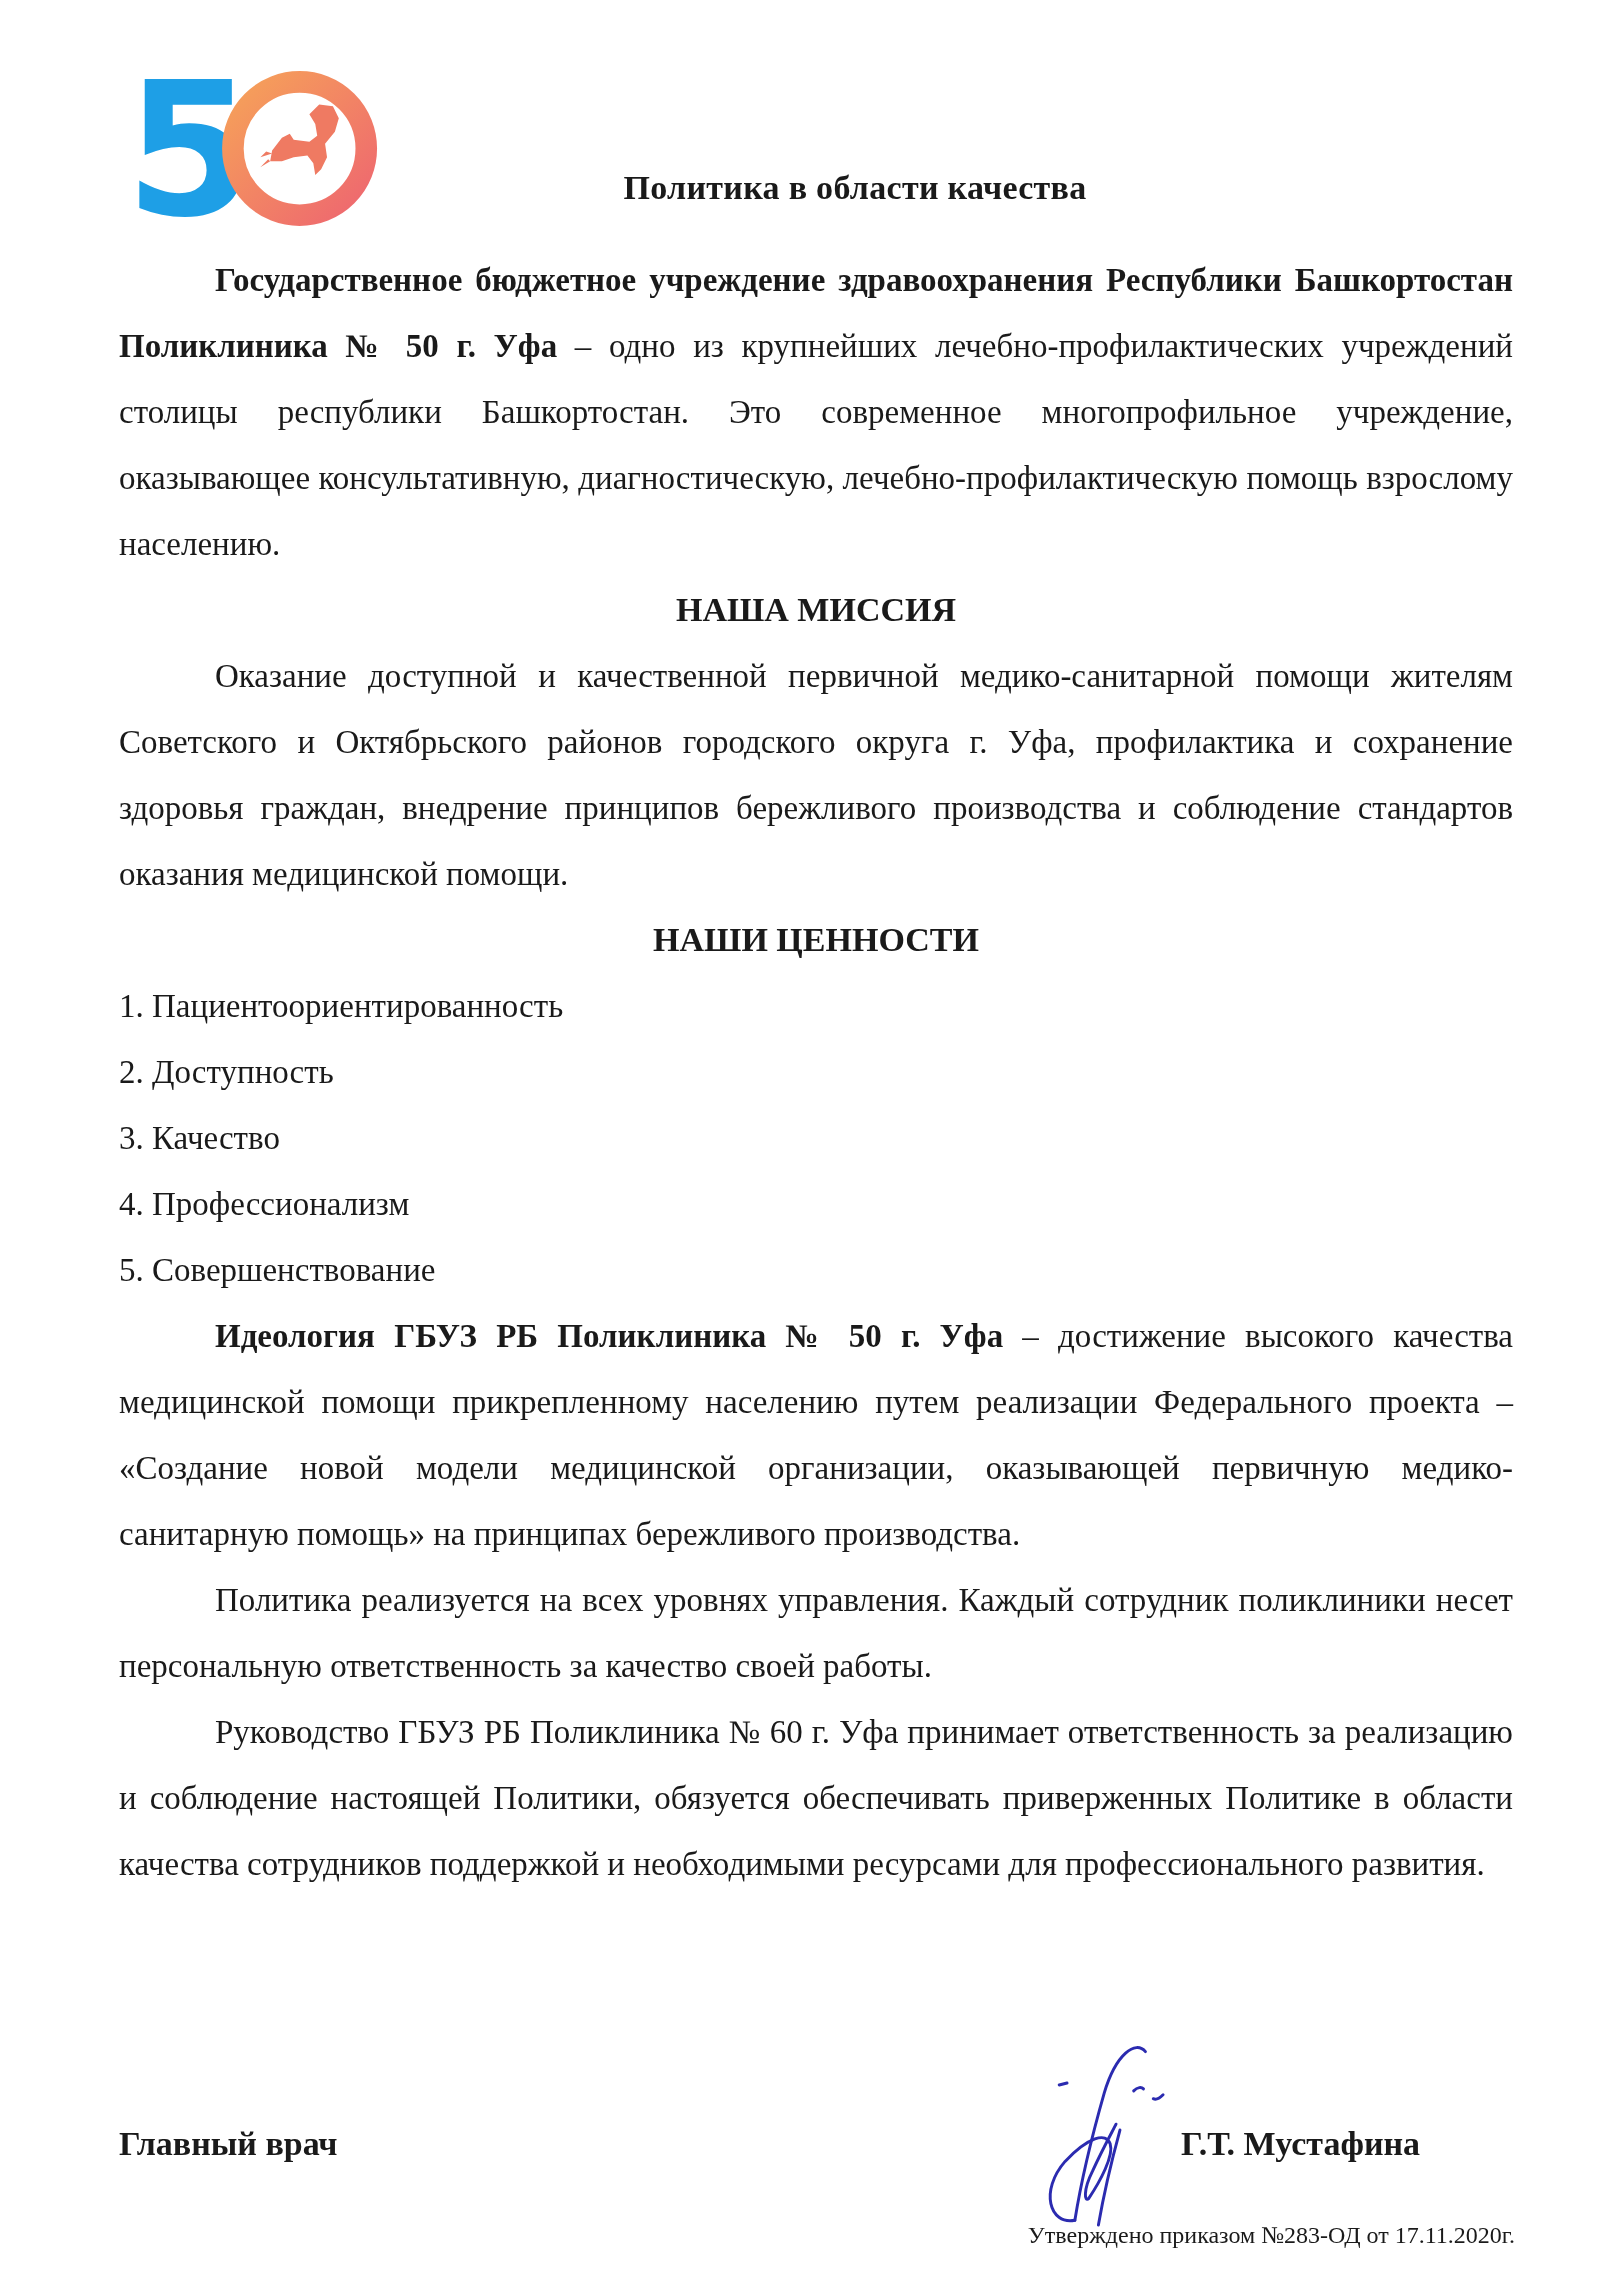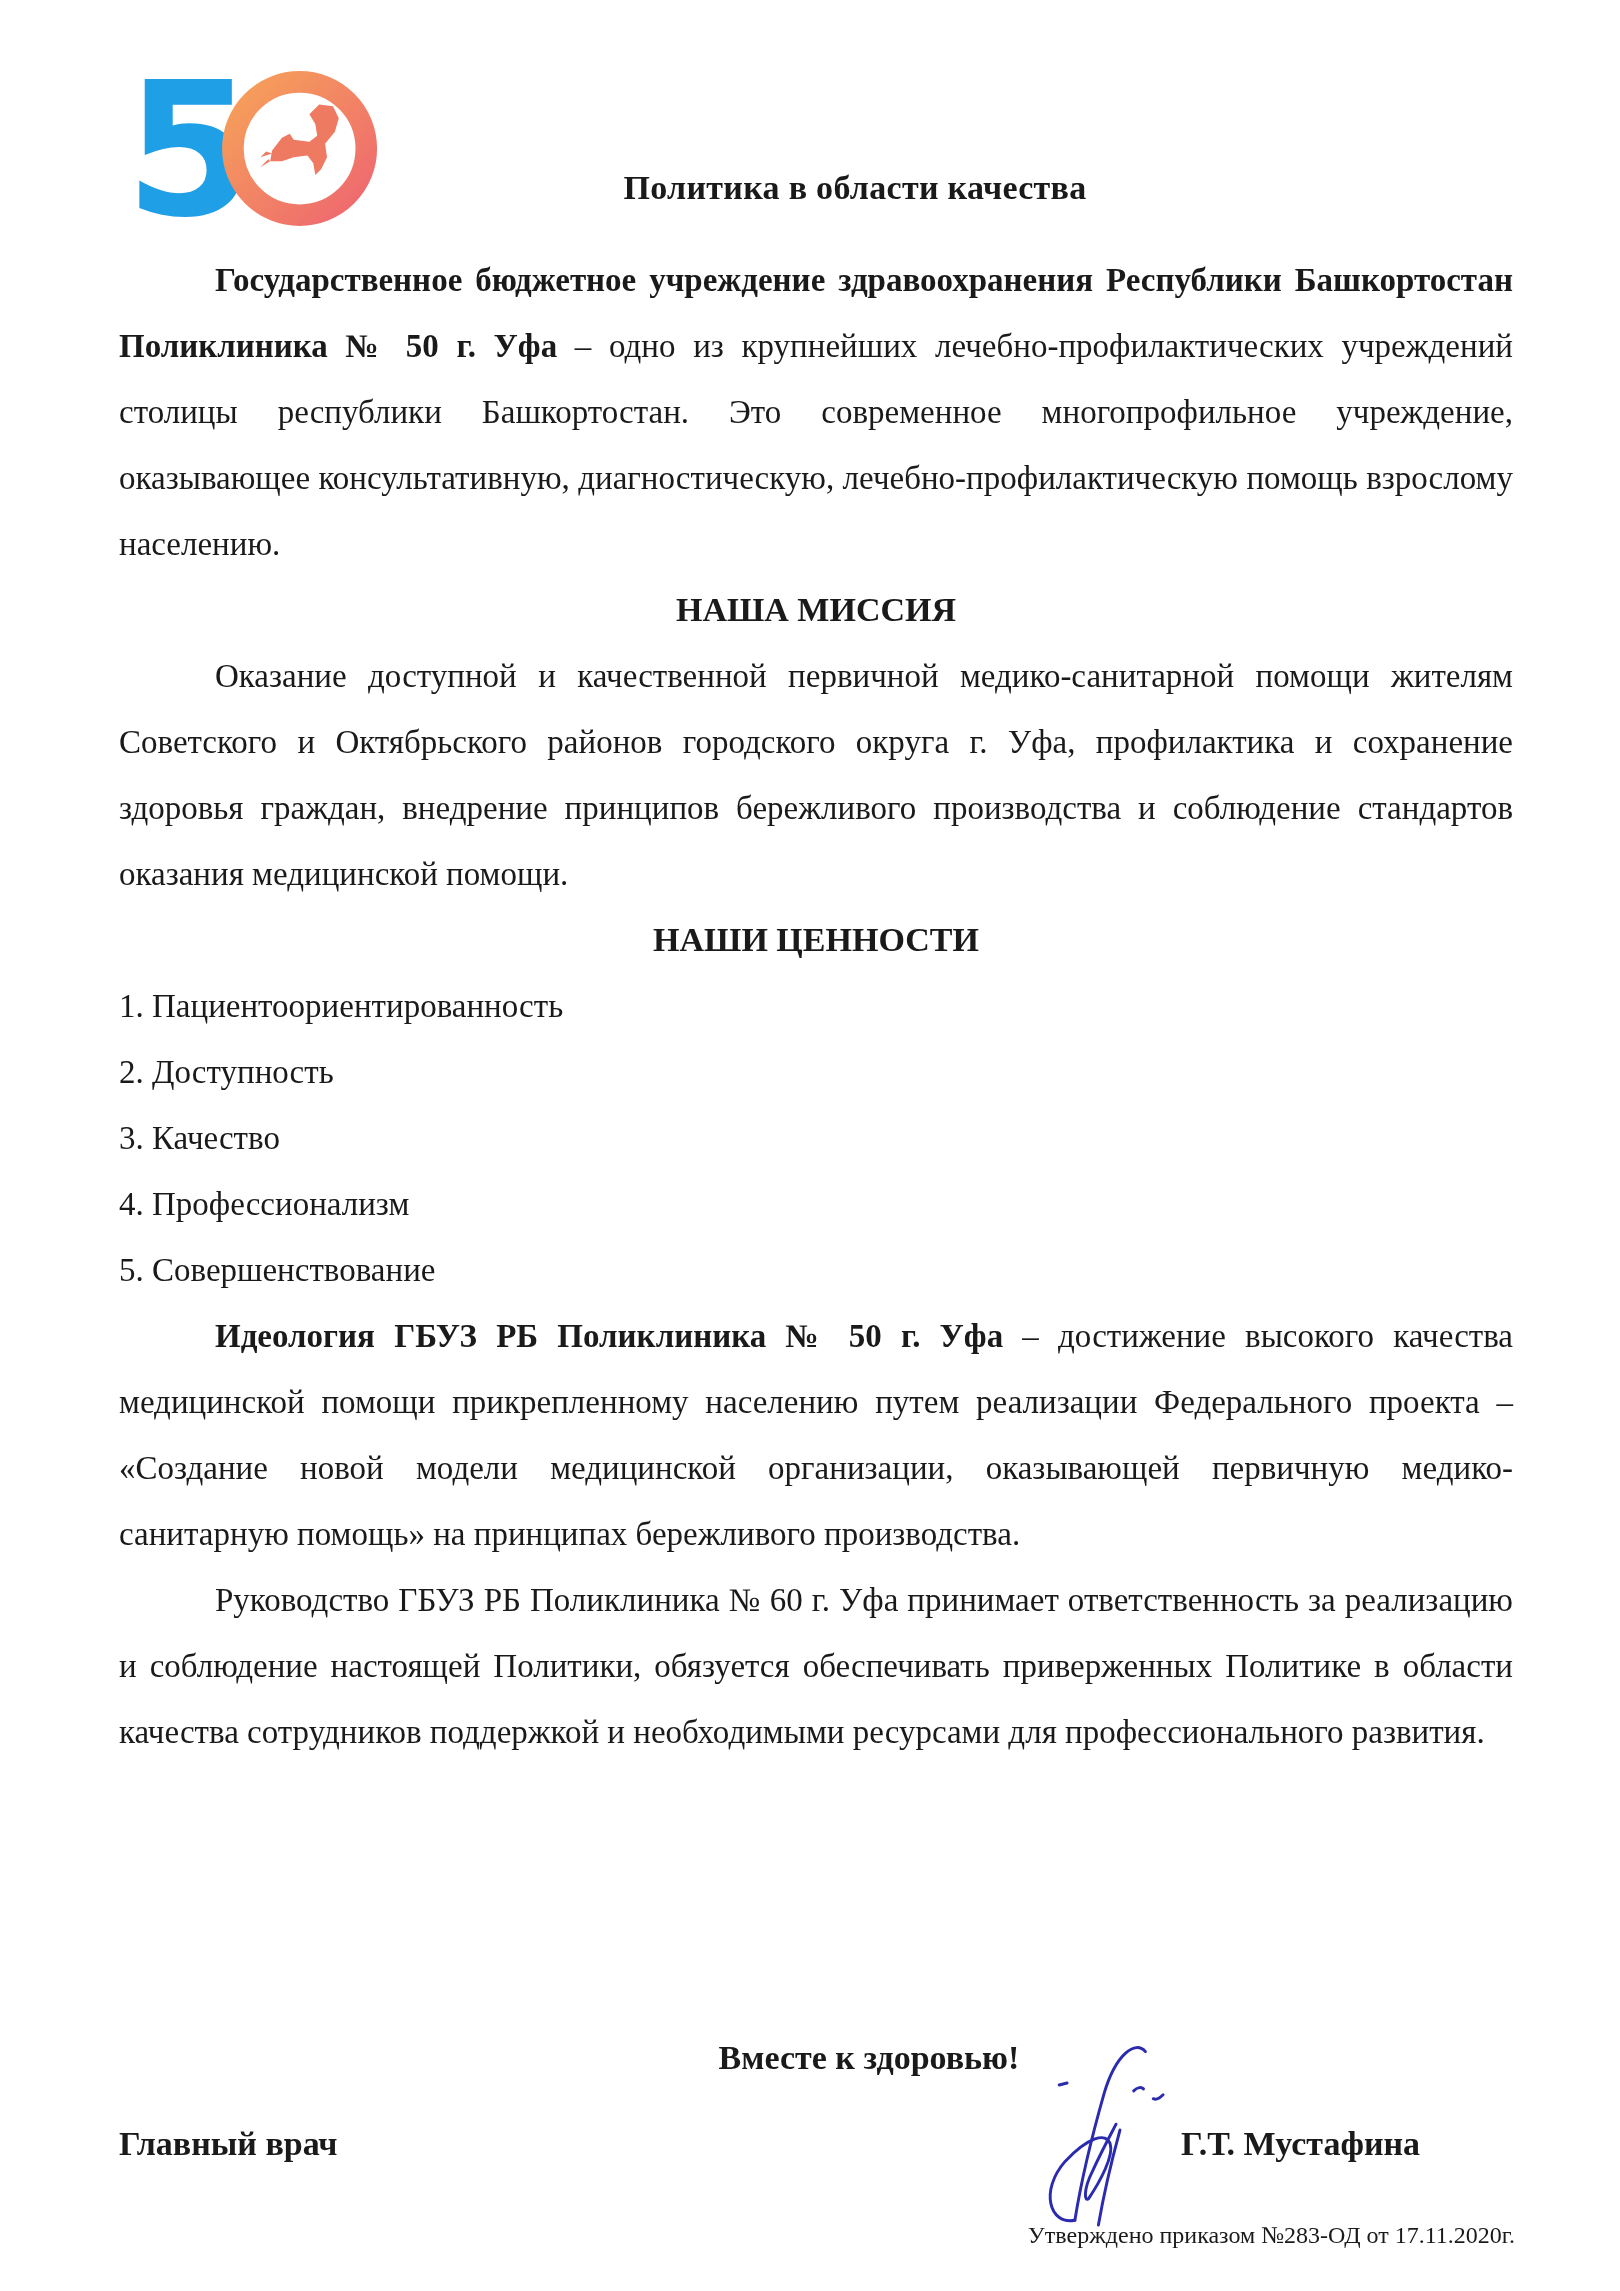--- a/index.html
+++ b/index.html
@@ -146,25 +146,25 @@
     <ul class="values-list">
       <li>1. Пациентоориентированность</li>
       <li>2. Доступность</li>
       <li>3. Качество</li>
       <li>4. Профессионализм</li>
       <li>5. Совершенствование</li>
     </ul>
 
     <p class="para"><b>Идеология ГБУЗ РБ Поликлиника № 50 г. Уфа</b><span> – достижение высокого качества медицинской помощи прикрепленному населению путем реализации Федерального проекта – «Создание новой модели медицинской организации, оказывающей первичную медико-санитарную помощь» на принципах бережливого производства.</span></p>
 
+    <p class="para">Политика реализуется на всех уровнях управления. Каждый сотрудник поликлиники несет персональную ответственность за качество своей работы.</p>
 
     <p class="para">Руководство ГБУЗ РБ Поликлиника № 60 г. Уфа принимает ответственность за реализацию и соблюдение настоящей Политики, обязуется обеспечивать приверженных Политике в области качества сотрудников поддержкой и необходимыми ресурсами для профессионального развития.</p>
   </div>
 
-  <div class="motto">Вместе к  здоровью!</div>
 
   <div class="signer-title">Главный врач</div>
 
   <svg class="signature" viewBox="0 0 170 200" fill="none" stroke="#2b2bb0" stroke-width="3" stroke-linecap="round">
     <path d="M138 18 C128 6 108 20 96 60 C86 95 74 140 66 190"></path>
     <path d="M66 190 C40 195 30 160 56 130 C80 105 98 100 102 112 C106 124 92 150 80 168 C76 172 74 160 84 140 C94 118 104 100 108 92"></path>
     <path d="M112 98 C106 120 96 160 90 195"></path>
     <path d="M50 52 L58 50"></path>
     <path d="M126 58 C130 54 134 54 136 56"></path>
     <path d="M146 66 C150 68 154 64 156 62"></path>

